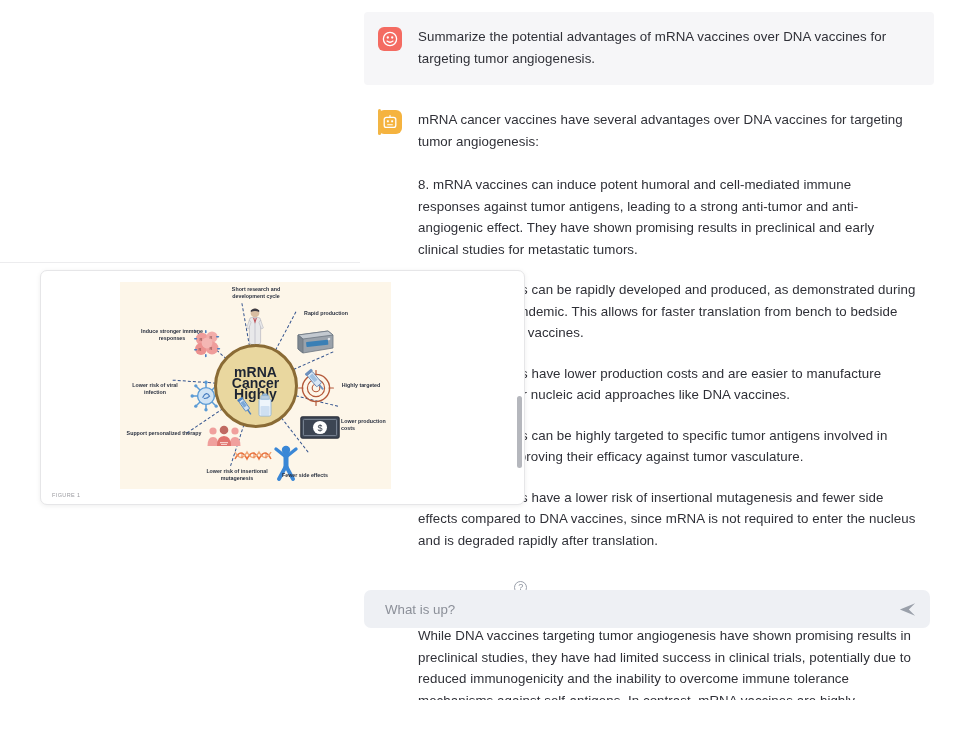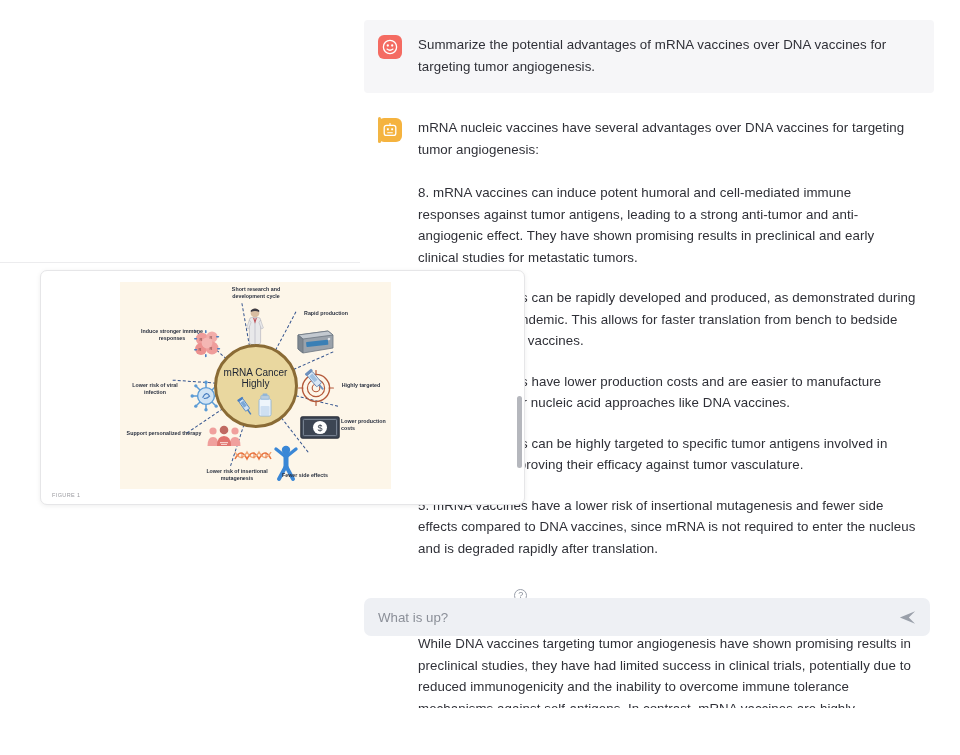--- a/index.html
+++ b/index.html
@@ -17,21 +17,21 @@
     position: absolute; left: 0; top: 0; width: 360px; height: 755px;
     background: #ffffff;
   }
   .left-divider {
     position: absolute; left: 0; top: 262px; width: 360px; height: 1px;
     background: #ececee;
   }
 
   
   .chat-col {
-    position: absolute; left: 360px; top: 8px; width: 600px; height: 634px;
+    position: absolute; left: 360px; top: 0; width: 600px; height: 634px;
     background: #ffffff;
   }
   .chat-scroll {
     position: absolute; left: 0; top: 0; width: 600px; height: 700px;
     overflow: hidden;
   }
 
   
   .msg { display: flex; padding: 14px 26px 14px 16px; }
   .msg-user { background: #f6f6f8; border-radius: 4px; margin: 12px 26px 0 4px; padding: 14px 18px 16px 14px; }
@@ -79,21 +79,21 @@
     border: 1px solid #9aa0ab; color: #8b919c;
     font-size: 9px; line-height: 11px; text-align: center;
     font-family: "Liberation Sans", sans-serif;
     display: inline-block; cursor: pointer; user-select: none;
   }
 
   
   .composer {
     position: absolute; left: 4px; bottom: 6px; width: 566px; height: 38px;
     background: #eef0f4; border-radius: 7px;
-    display: flex; align-items: center; padding: 0 12px 0 12px;
+    display: flex; align-items: center; padding: 0 12px 0 19px;
   }
   .composer-input {
     flex: 1 1 auto; border: none; outline: none; background: transparent;
     font-family: "Liberation Sans", sans-serif;
     font-size: 13.3px; color: #2f3037;
   }
   .composer-input::placeholder { color: #8b8f98; }
   .send-btn {
     flex: 0 0 auto; width: 22px; height: 22px; cursor: pointer;
     display: flex; align-items: center; justify-content: center;
@@ -135,21 +135,21 @@
   .fig-center {
     position: absolute; left: 50%; top: 50%;
     transform: translate(-50%,-50%);
     width: 84px; height: 84px; border-radius: 50%;
     background: #e9d79f; border: 3px solid #8a6b35;
     display: flex; flex-direction: column;
     align-items: center; justify-content: flex-start;
     padding-top: 20px;
   }
   .fig-center-text {
-    font-size: 10px; font-weight: normal; color: #1d2433;
+    font-size: 14px; font-weight: bold; color: #1d2433;
     text-align: center; line-height: 11px;
     font-family: "Liberation Sans", sans-serif;
   }
   .spoke {
     position: absolute; left: 50%; top: 50%;
     width: 1px; height: 84px;
     border-left: 1px dashed #33538e;
     transform-origin: 50% 0;
   }
 </style>
@@ -183,21 +183,21 @@
         <div class="avatar avatar-bot">
           <svg width="16" height="16" viewBox="0 0 16 16">
             <rect x="2.2" y="3.4" width="11.6" height="10" rx="2.2" fill="none" stroke="#ffffff" stroke-width="1.3"></rect>
             <rect x="4.9" y="6.2" width="1.9" height="2.1" rx="0.5" fill="#ffffff"></rect>
             <rect x="9.2" y="6.2" width="1.9" height="2.1" rx="0.5" fill="#ffffff"></rect>
             <rect x="5.1" y="10.2" width="5.8" height="1.1" rx="0.5" fill="#ffffff"></rect>
             <rect x="7.4" y="1.1" width="1.2" height="2.2" fill="#ffffff"></rect>
           </svg>
         </div>
         <div class="msg-body">
-          <p class="para para-first">mRNA nucleic vaccines have several advantages over DNA vaccines for targeting tumor angiogenesis:</p>
+          <p class="para para-first">mRNA cancer vaccines have several advantages over DNA vaccines for targeting tumor angiogenesis:</p>
           <p class="para">8. mRNA vaccines can induce potent humoral and cell-mediated immune responses against tumor antigens, leading to a strong anti-tumor and anti-angiogenic effect. They have shown promising results in preclinical and early clinical studies for metastatic tumors.</p>
           <p class="para">2. mRNA vaccines can be rapidly developed and produced, as demonstrated during the COVID-19 pandemic. This allows for faster translation from bench to bedside compared to DNA vaccines.</p>
           <p class="para">3. mRNA vaccines have lower production costs and are easier to manufacture compared to other nucleic acid approaches like DNA vaccines.</p>
           <p class="para">4. mRNA vaccines can be highly targeted to specific tumor antigens involved in angiogenesis, improving their efficacy against tumor vasculature.</p>
           <p class="para">5. mRNA vaccines have a lower risk of insertional mutagenesis and fewer side effects compared to DNA vaccines, since mRNA is not required to enter the nucleus and is degraded rapidly after translation.</p>
 
           <div class="doclink-row">
             <span class="doclink">Doc download link</span>
             <span class="qmark">?</span>
           </div>

